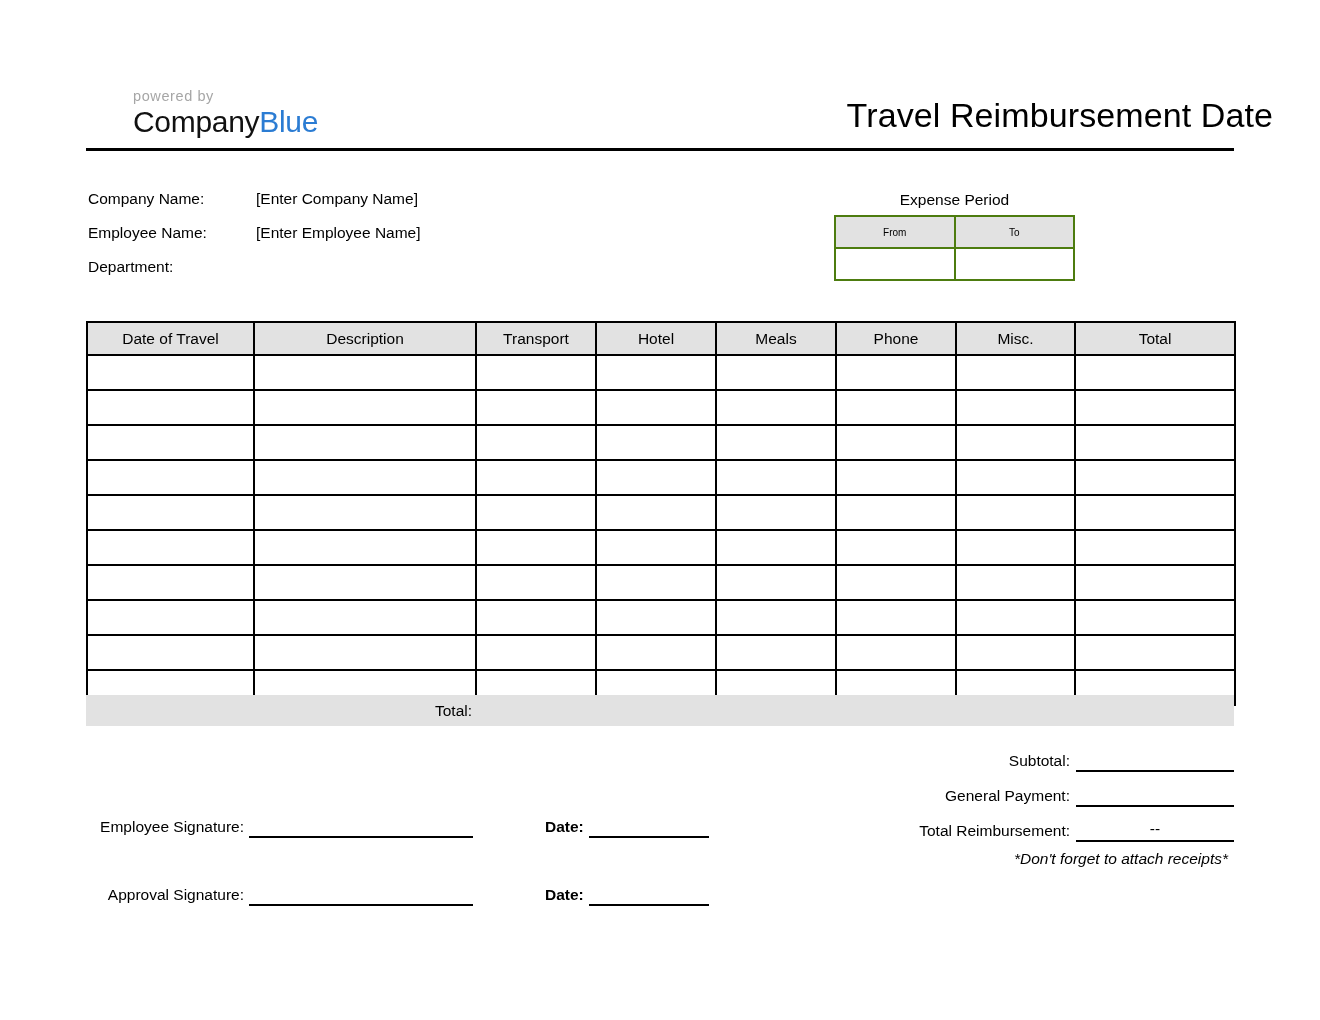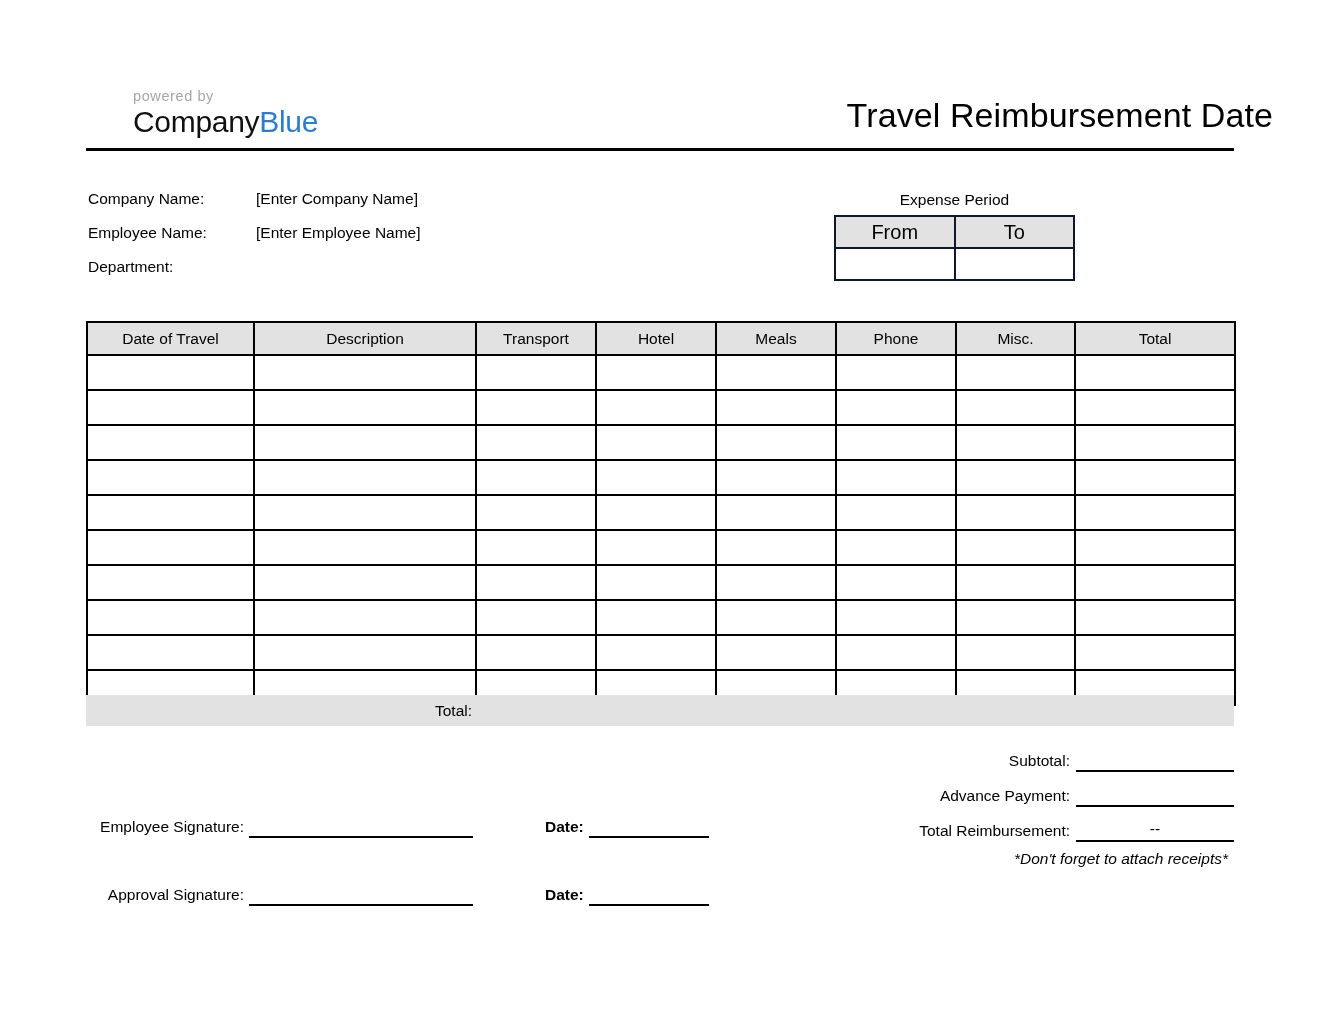--- a/index.html
+++ b/index.html
@@ -107,24 +107,24 @@
     font-size: 15.5px;
     line-height: 20px;
     margin-bottom: 5px;
   }
   .ep-table {
     border-collapse: collapse;
     width: 241px;
     table-layout: fixed;
   }
   .ep-table td {
-    border: 2px solid #0f172a;
+    border: 2px solid #4d7c0f;
     height: 30px;
     text-align: center;
-    font-size: 20px;
+    font-size: 10px;
     padding: 0;
   }
   .ep-table td.head {
     background: #e2e2e2;
   }
 
   
   .expense-table-wrap {
     position: absolute;
     left: 86px;
@@ -428,21 +428,21 @@
   <div class="total-bar">
     <div class="total-bar-label">Total:</div>
   </div>
 
   <div class="summary">
     <div class="sum-row">
       <div class="sum-label">Subtotal:</div>
       <div class="sum-line"></div>
     </div>
     <div class="sum-row">
-      <div class="sum-label">Advance Payment:</div>
+      <div class="sum-label">General Payment:</div>
       <div class="sum-line"></div>
     </div>
     <div class="sum-row">
       <div class="sum-label">Total Reimbursement:</div>
       <div class="sum-line">--</div>
     </div>
     <div class="receipt-note">*Don't forget to attach receipts*</div>
   </div>
 
   <div class="signatures">

